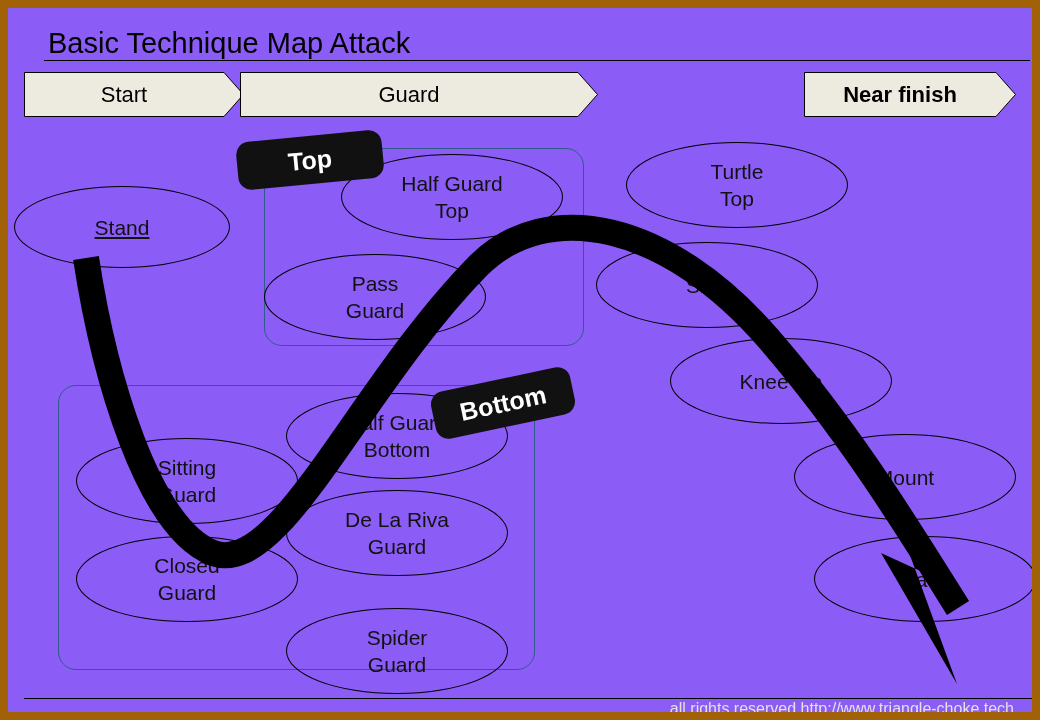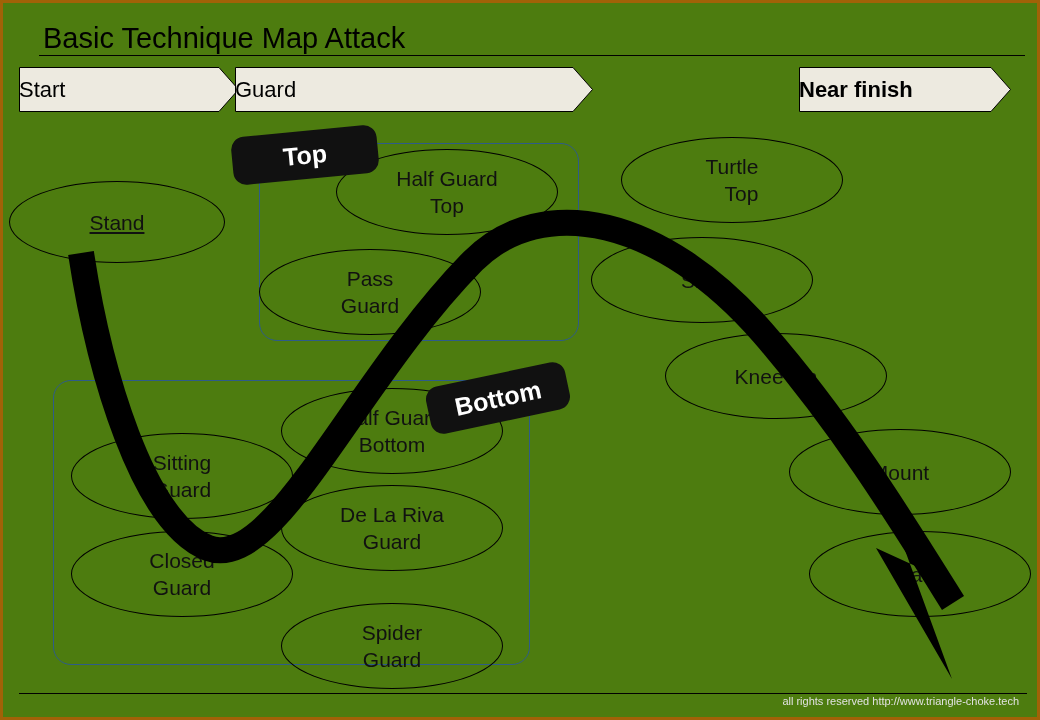--- a/index.html
+++ b/index.html
@@ -8,24 +8,24 @@
     padding: 0;
     background: #ffffff;
   }
   body {
     font-family: "Liberation Sans", sans-serif;
   }
   #slide {
     position: relative;
     width: 1040px;
     height: 720px;
-    background: #4d7c0f;
+    background: #8b5cf6;
     overflow: hidden;
     box-sizing: border-box;
-    border: 3px solid #a16207;
+    border: 8px solid #a16207;
   }
 
   
   #title {
     position: absolute;
     left: 40px;
     top: 18px;
     font-family: "Liberation Sans", sans-serif;
     font-size: 29px;
     line-height: 34px;
@@ -52,21 +52,21 @@
   .chev {
     position: absolute;
     top: 0;
     height: 45px;
     background: #EDEAE0;
     color: #000000;
     font-family: "Liberation Sans", sans-serif;
     font-size: 22px;
     display: flex;
     align-items: center;
-    justify-content: flex-start;
+    justify-content: center;
     box-sizing: border-box;
   }
   .chev-svg {
     position: absolute;
     left: 0;
     top: 0;
     width: 100%;
     height: 100%;
     overflow: visible;
   }
@@ -143,21 +143,21 @@
     top: 690px;
     width: 1008px;
     height: 0;
     border-top: 1.5px solid #000000;
   }
   #footer-text {
     position: absolute;
     right: 18px;
     top: 692px;
     font-family: "Liberation Sans", sans-serif;
-    font-size: 11px;
+    font-size: 16px;
     color: #E2E2E2;
     white-space: nowrap;
   }
 </style>
 </head>
 <body>
 
 <div id="slide">
 
   <div id="title">Basic Technique Map Attack</div>
@@ -192,21 +192,21 @@
         <span style="white-space: pre-line;">Stand</span>
       </div>
       <div class="node" style="left: 333px; top: 146px; width: 222px; height: 86px;">
         <span style="white-space: pre-line;">Half Guard
 Top</span>
       </div>
       <div class="node" style="left: 256px; top: 246px; width: 222px; height: 86px;">
         <span style="white-space: pre-line;">Pass
 Guard</span>
       </div>
-      <div class="node" style="left: 618px; top: 134px; width: 222px; height: 86px; text-align: right;">
+      <div class="node" style="left: 618px; top: 134px; width: 222px; height: 86px;">
         <span style="white-space: pre-line;">Turtle
 Top</span>
       </div>
       <div class="node" style="left: 588px; top: 234px; width: 222px; height: 86px;">
         <span style="white-space: pre-line;">Side</span>
       </div>
       <div class="node" style="left: 662px; top: 330px; width: 222px; height: 86px;">
         <span style="white-space: pre-line;">Knee On</span>
       </div>
       <div class="node" style="left: 786px; top: 426px; width: 222px; height: 86px;">

